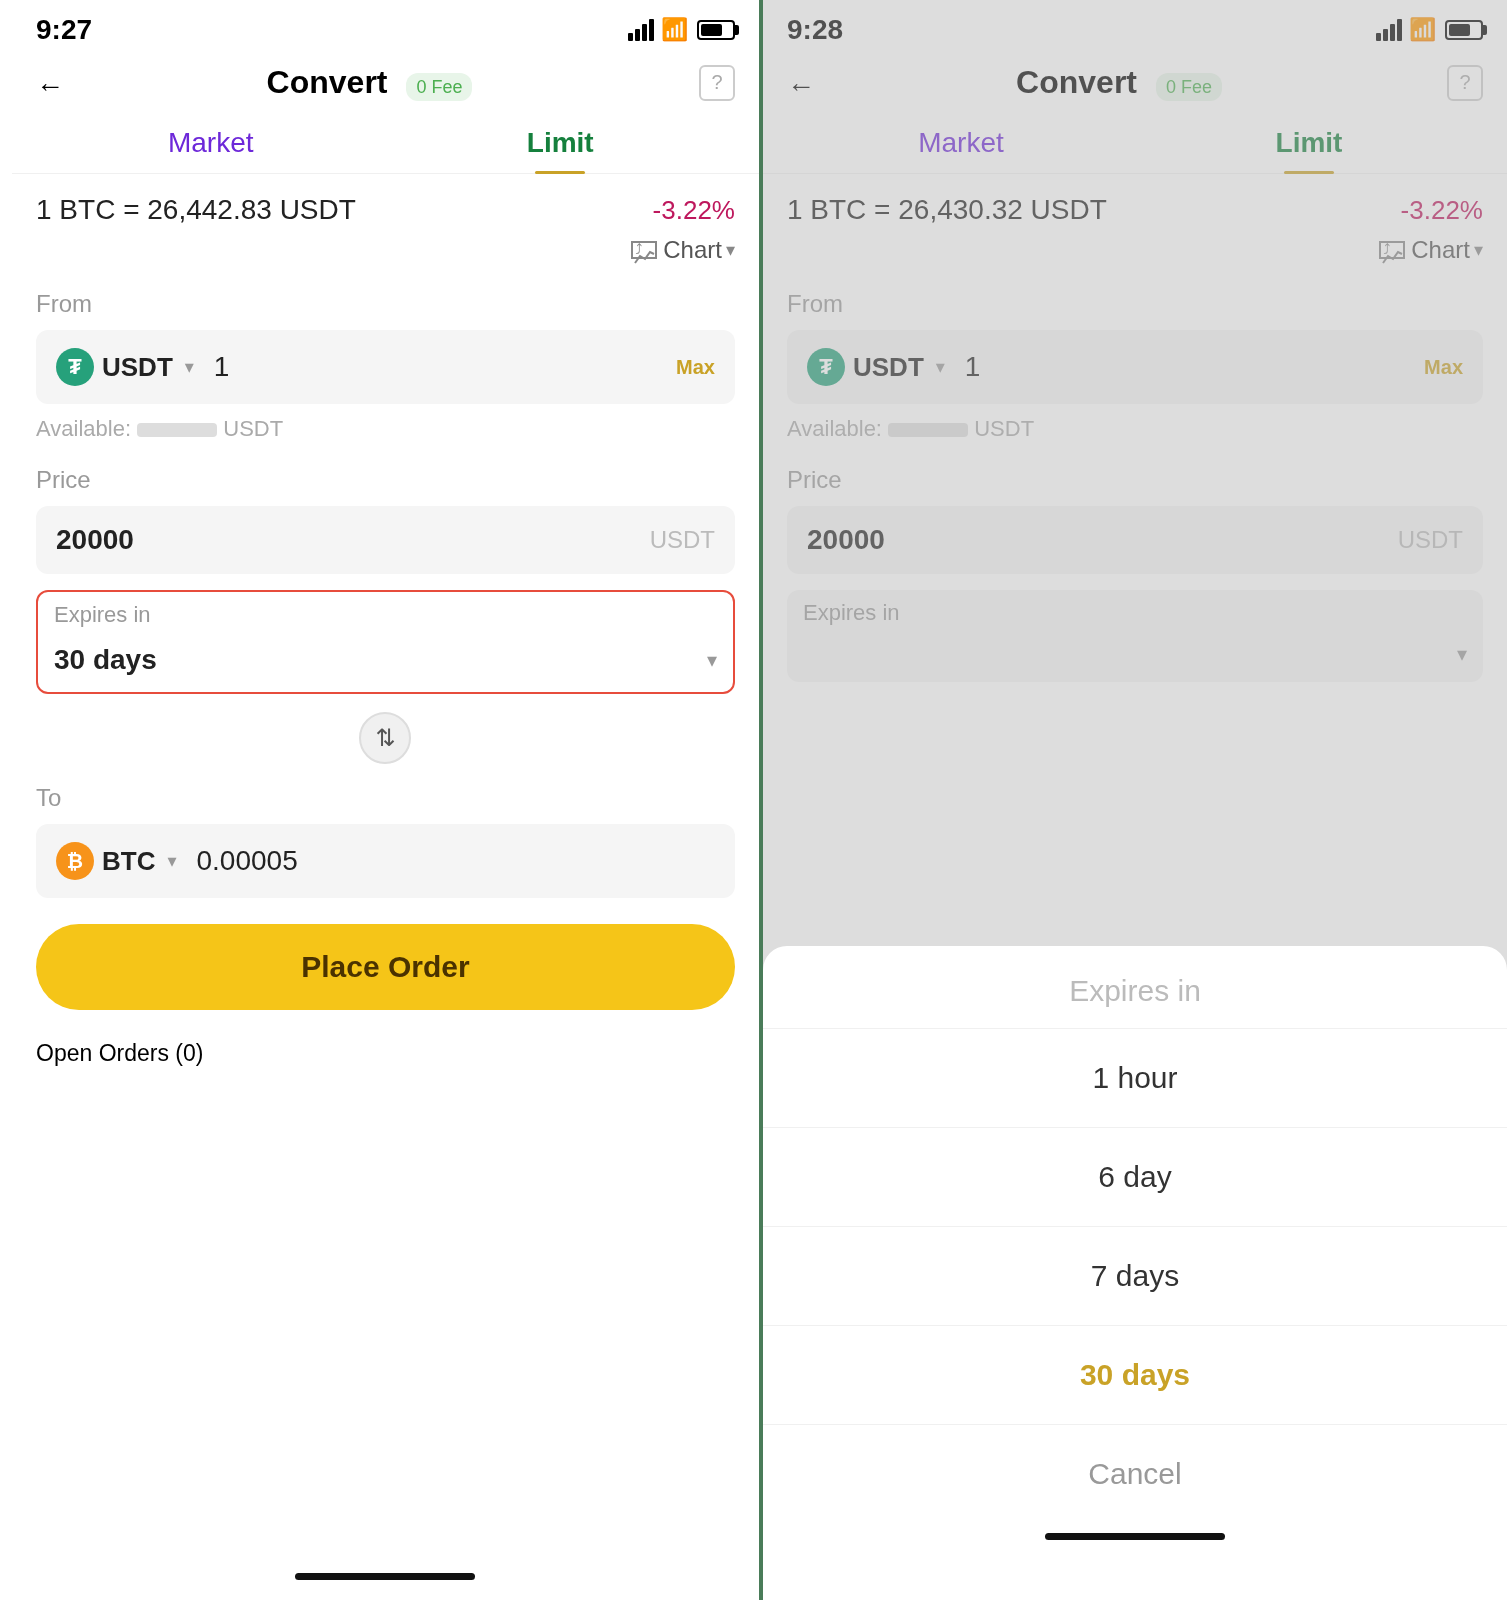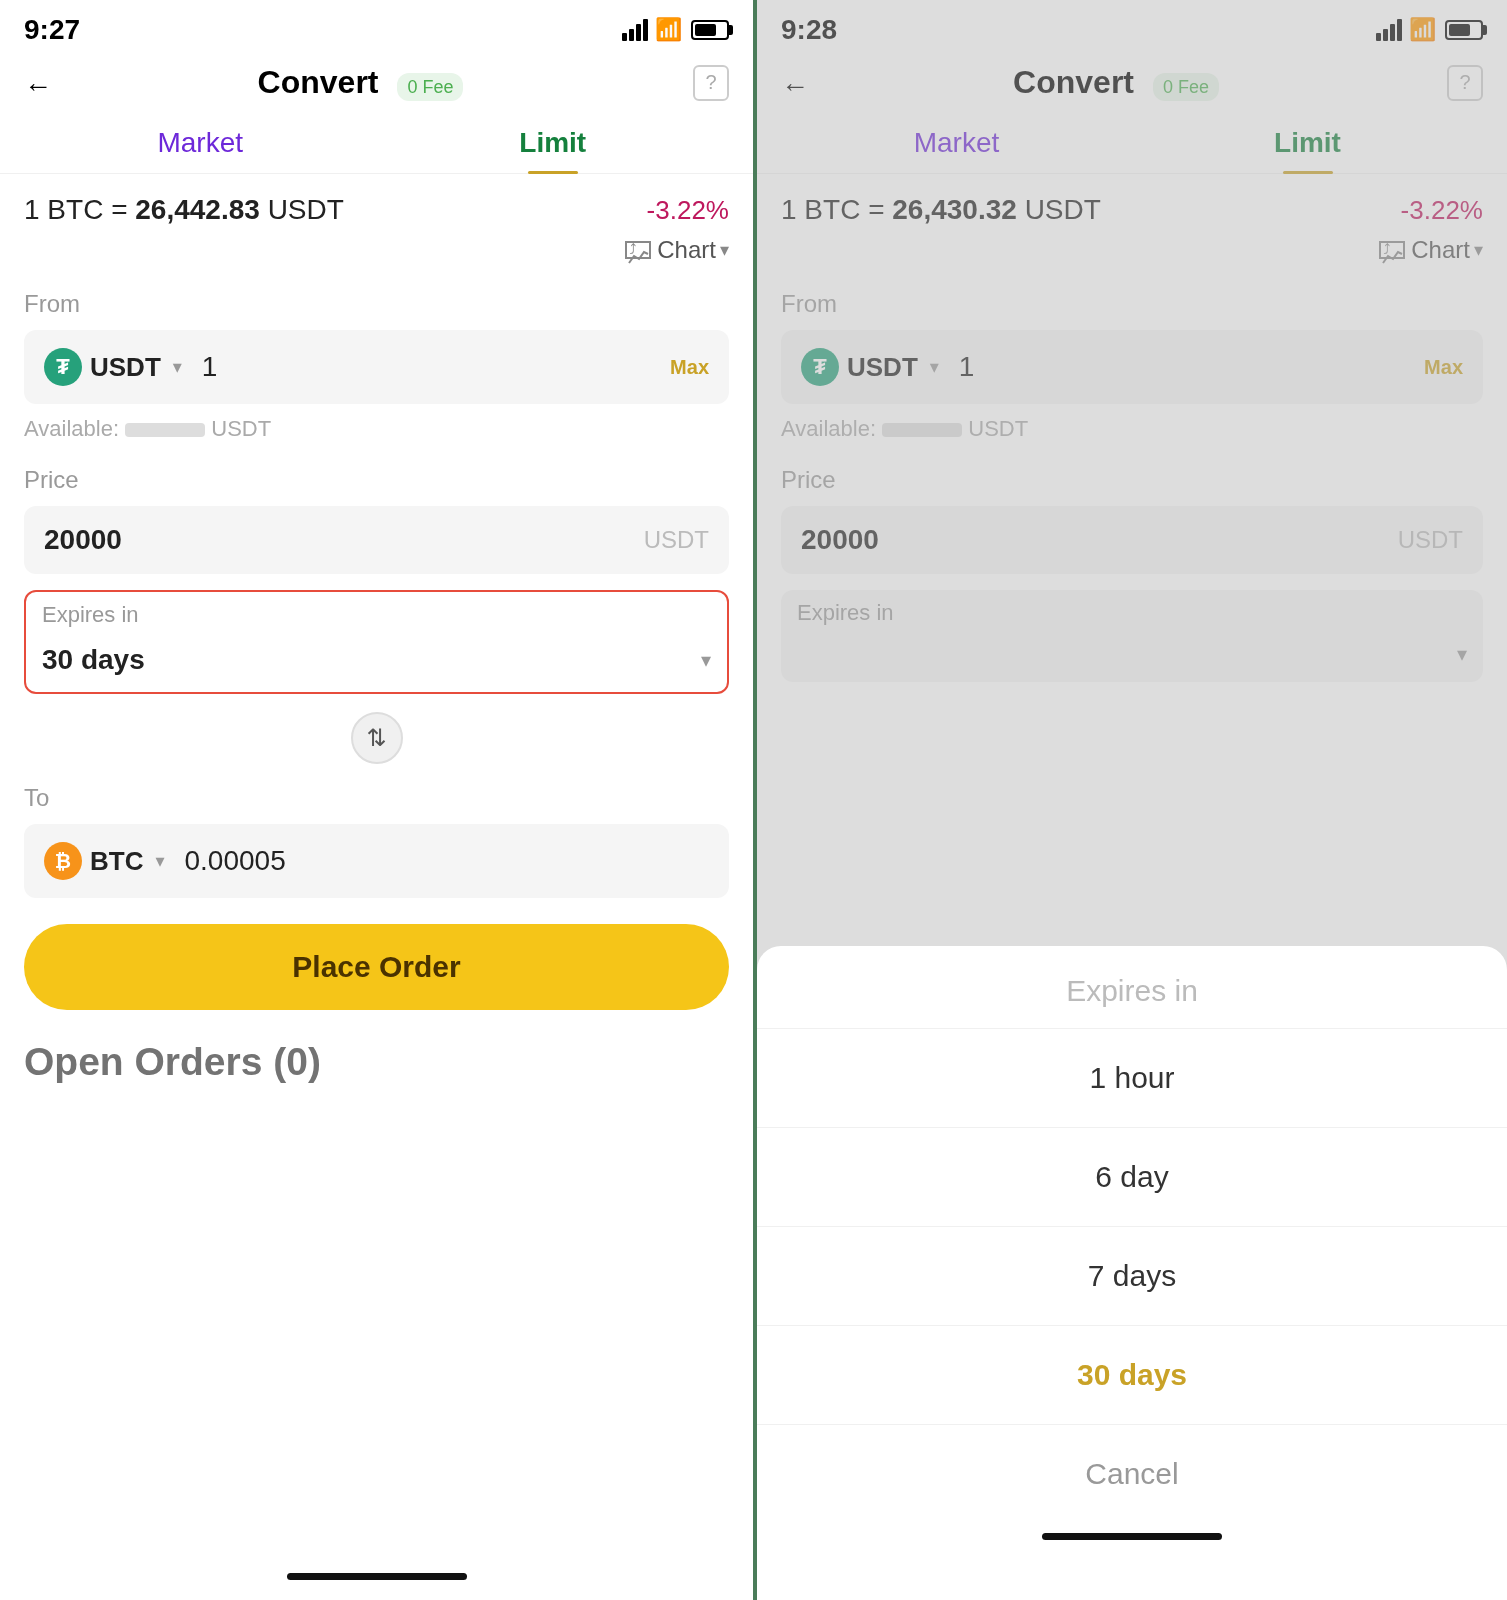--- a/index.html
+++ b/index.html
@@ -11,20 +11,21 @@
       background: #fff;
       overflow: hidden;
     }
     .screen {
       width: 753px;
       height: 1600px;
       background: #fff;
       display: flex;
       flex-direction: column;
       position: relative;
+      margin-left: 12px;
     }
     .screen-right {
       width: 754px;
       height: 1600px;
       background: #fff;
       display: flex;
       flex-direction: column;
       position: relative;
       border-left: 4px solid #4a7c59;
     }
@@ -154,21 +155,21 @@
     .rate-row {
       display: flex;
       align-items: center;
       padding: 20px 24px 6px;
       justify-content: space-between;
     }
     .rate-text {
       font-size: 28px;
       color: #222;
     }
-    .rate-text strong { font-weight: 700; }
+    .rate-text strong { font-weight: 400; }
     .rate-change {
       font-size: 26px;
       color: #be185d;
       font-weight: 400;
     }
     .chart-link {
       display: flex;
       align-items: center;
       justify-content: flex-end;
       padding: 4px 24px 14px;
@@ -317,23 +318,23 @@
       padding: 26px;
       font-size: 30px;
       font-weight: 700;
       color: #4a3200;
       cursor: pointer;
       text-align: center;
     }
     
     .open-orders {
       padding: 10px 24px;
-      font-size: 39px;
-      font-weight: 700;
-      color: #737373;
+      font-size: 23px;
+      font-weight: 400;
+      color: #000000;
     }
     
     .home-indicator {
       margin-top: auto;
       display: flex;
       justify-content: center;
       padding-bottom: 20px;
     }
     .home-bar {
       width: 180px;

